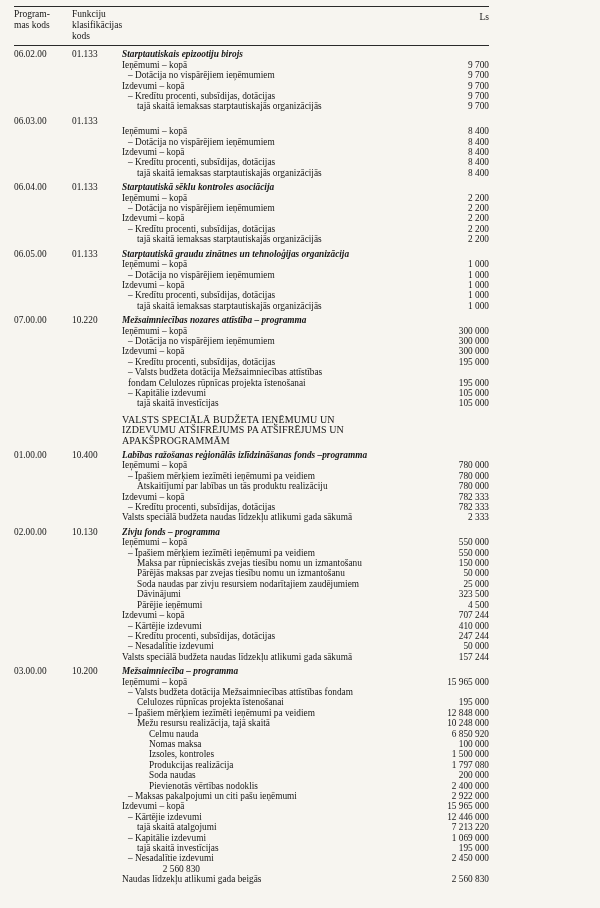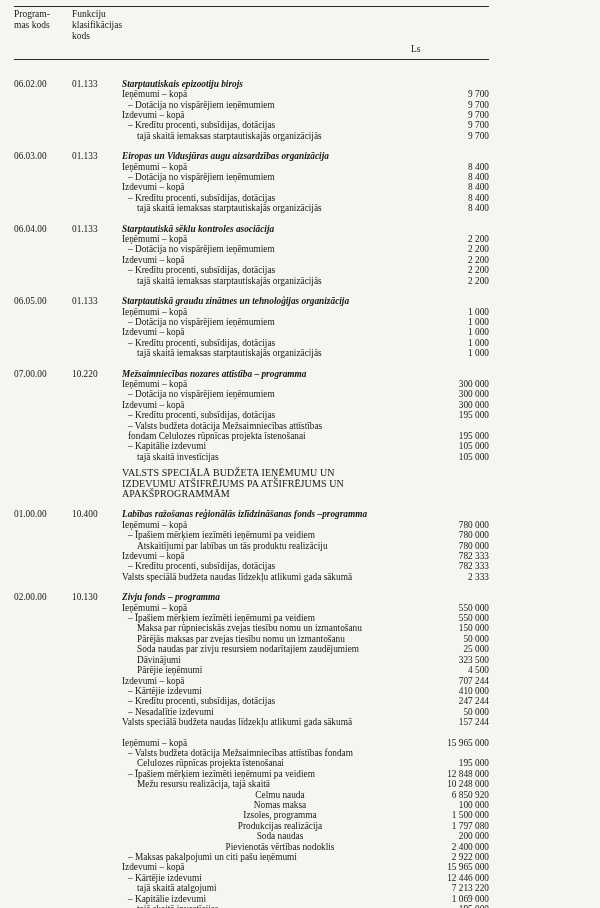--- a/index.html
+++ b/index.html
@@ -23,38 +23,38 @@
     align-items: flex-start;
     border-top: 1.2px solid #2a2a2a;
     border-bottom: 1.2px solid #2a2a2a;
     padding: 2px 0 4px 0;
     font-size: 9.5px;
     line-height: 10.8px;
   }
   .th-prog  { width: 58px; flex: none; white-space: pre-line; }
   .th-func  { width: 108px; flex: none; white-space: pre-line; }
   .th-spacer { flex: 1; }
-  .th-ls { width: 78px; flex: none; padding-top: 3px; margin-top: 32px; }
+  .th-ls { width: 78px; flex: none; text-align: right; padding-top: 3px; }
   
   .table-body { padding-top: 3px; }
-  .block { margin-top: 10px; }
-  .block:first-child { margin-top: 16px; }
+  .block { margin-top: 4px; }
+  .block:first-child { margin-top: 0; }
   .row {
     display: flex;
     font-size: 9.3px;
     line-height: 10.4px;
   }
   .c-prog { width: 58px; flex: none; }
   .c-func { width: 50px; flex: none; }
   .c-desc { flex: 1; min-width: 0; white-space: nowrap; overflow: hidden; }
   .c-amt  { width: 78px; flex: none; text-align: right; white-space: nowrap; }
   .row.title-row .c-desc { font-weight: bold; font-style: italic; }
   .c-desc.indent-1 { padding-left: 6px; }
   .c-desc.indent-2 { padding-left: 15px; }
-  .c-desc.indent-3 { padding-left: 27px; text-align: center; }
+  .c-desc.indent-3 { padding-left: 27px; }
   
   .section-heading {
     margin: 6px 0 4px 0;
     padding-left: 108px;
     font-size: 10px;
     line-height: 10.4px;
     letter-spacing: 0.1px;
   }
 </style>
 </head>
@@ -108,21 +108,20 @@
           <div class="c-prog"></div>
           <div class="c-func"></div>
           <div class="c-desc indent-2">tajā skaitā iemaksas starptautiskajās organizācijās</div>
           <div class="c-amt">9 700</div>
         </div>
       </div>
       <div class="block">
         <div class="row title-row">
           <div class="c-prog">06.03.00</div>
           <div class="c-func">01.133</div>
-          <div class="c-desc">Eiropas un Vidusjūras augu aizsardzības organizācija</div>
           <div class="c-amt"></div>
         </div>
         <div class="row">
           <div class="c-prog"></div>
           <div class="c-func"></div>
           <div class="c-desc">Ieņēmumi – kopā</div>
           <div class="c-amt">8 400</div>
         </div>
         <div class="row">
           <div class="c-prog"></div>
@@ -404,20 +403,26 @@
           <div class="c-amt">50 000</div>
         </div>
         <div class="row">
           <div class="c-prog"></div>
           <div class="c-func"></div>
           <div class="c-desc">Valsts speciālā budžeta naudas līdzekļu atlikumi gada sākumā</div>
           <div class="c-amt">157 244</div>
         </div>
       </div>
       <div class="block">
+        <div class="row title-row">
+          <div class="c-prog">03.00.00</div>
+          <div class="c-func">10.200</div>
+          <div class="c-desc">Mežsaimniecība – programma</div>
+          <div class="c-amt"></div>
+        </div>
         <div class="row">
           <div class="c-prog"></div>
           <div class="c-func"></div>
           <div class="c-desc">Ieņēmumi – kopā</div>
           <div class="c-amt">15 965 000</div>
         </div>
         <div class="row">
           <div class="c-prog"></div>
           <div class="c-func"></div>
           <div class="c-desc indent-1">– Valsts budžeta dotācija Mežsaimniecības attīstības fondam</div>
@@ -449,21 +454,21 @@
         </div>
         <div class="row">
           <div class="c-prog"></div>
           <div class="c-func"></div>
           <div class="c-desc indent-3">Nomas maksa</div>
           <div class="c-amt">100 000</div>
         </div>
         <div class="row">
           <div class="c-prog"></div>
           <div class="c-func"></div>
-          <div class="c-desc indent-3">Izsoles, programma</div>
+          <div class="c-desc indent-3">Izsoles, kontroles</div>
           <div class="c-amt">1 500 000</div>
         </div>
         <div class="row">
           <div class="c-prog"></div>
           <div class="c-func"></div>
           <div class="c-desc indent-3">Produkcijas realizācija</div>
           <div class="c-amt">1 797 080</div>
         </div>
         <div class="row">
           <div class="c-prog"></div>

